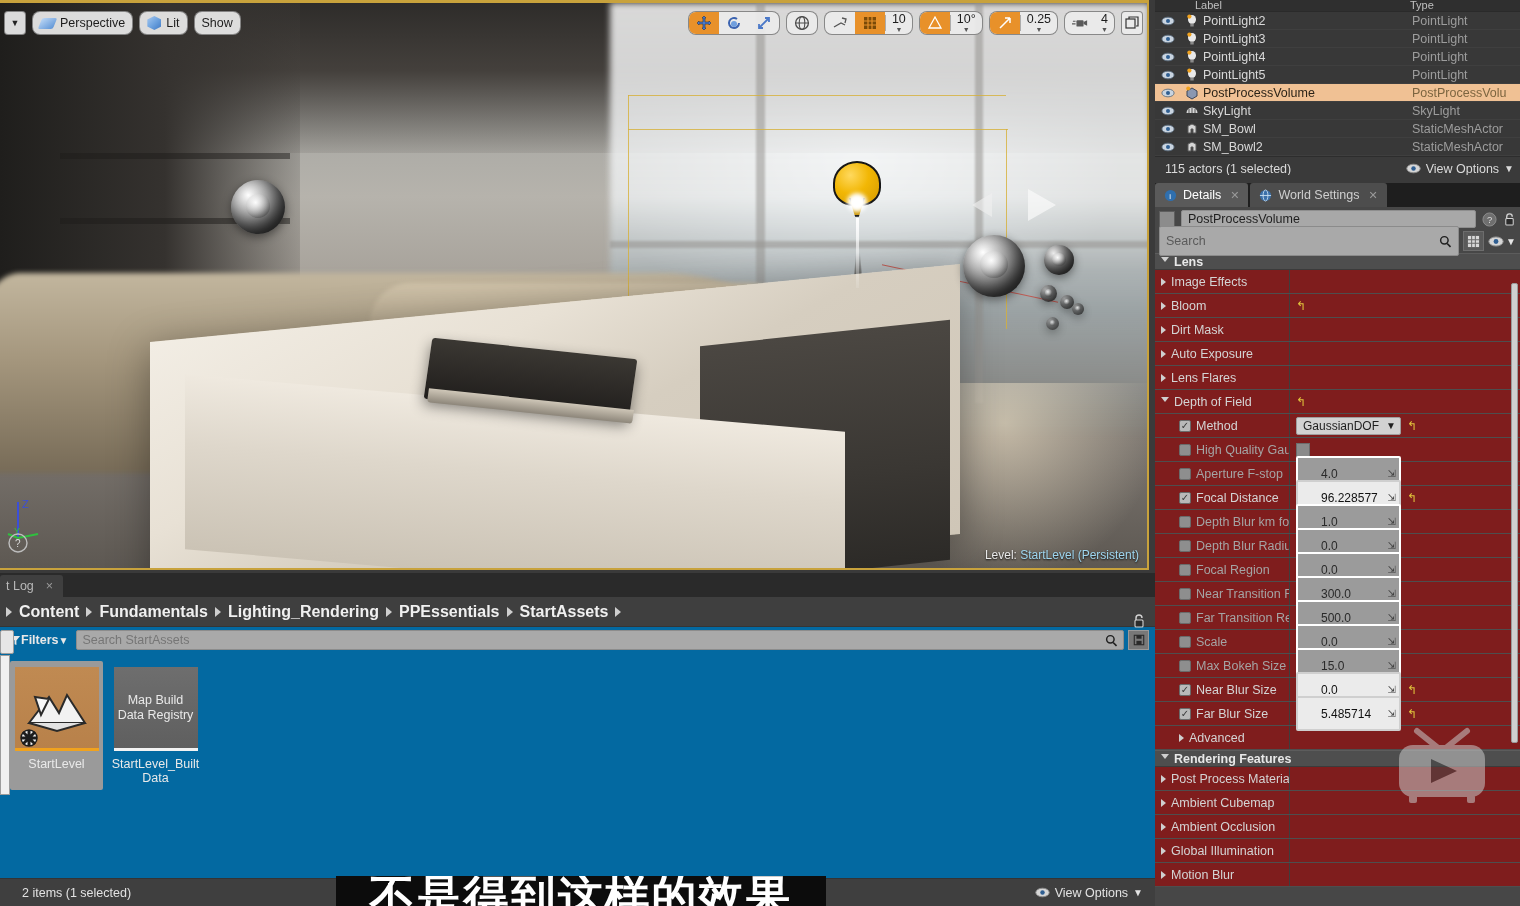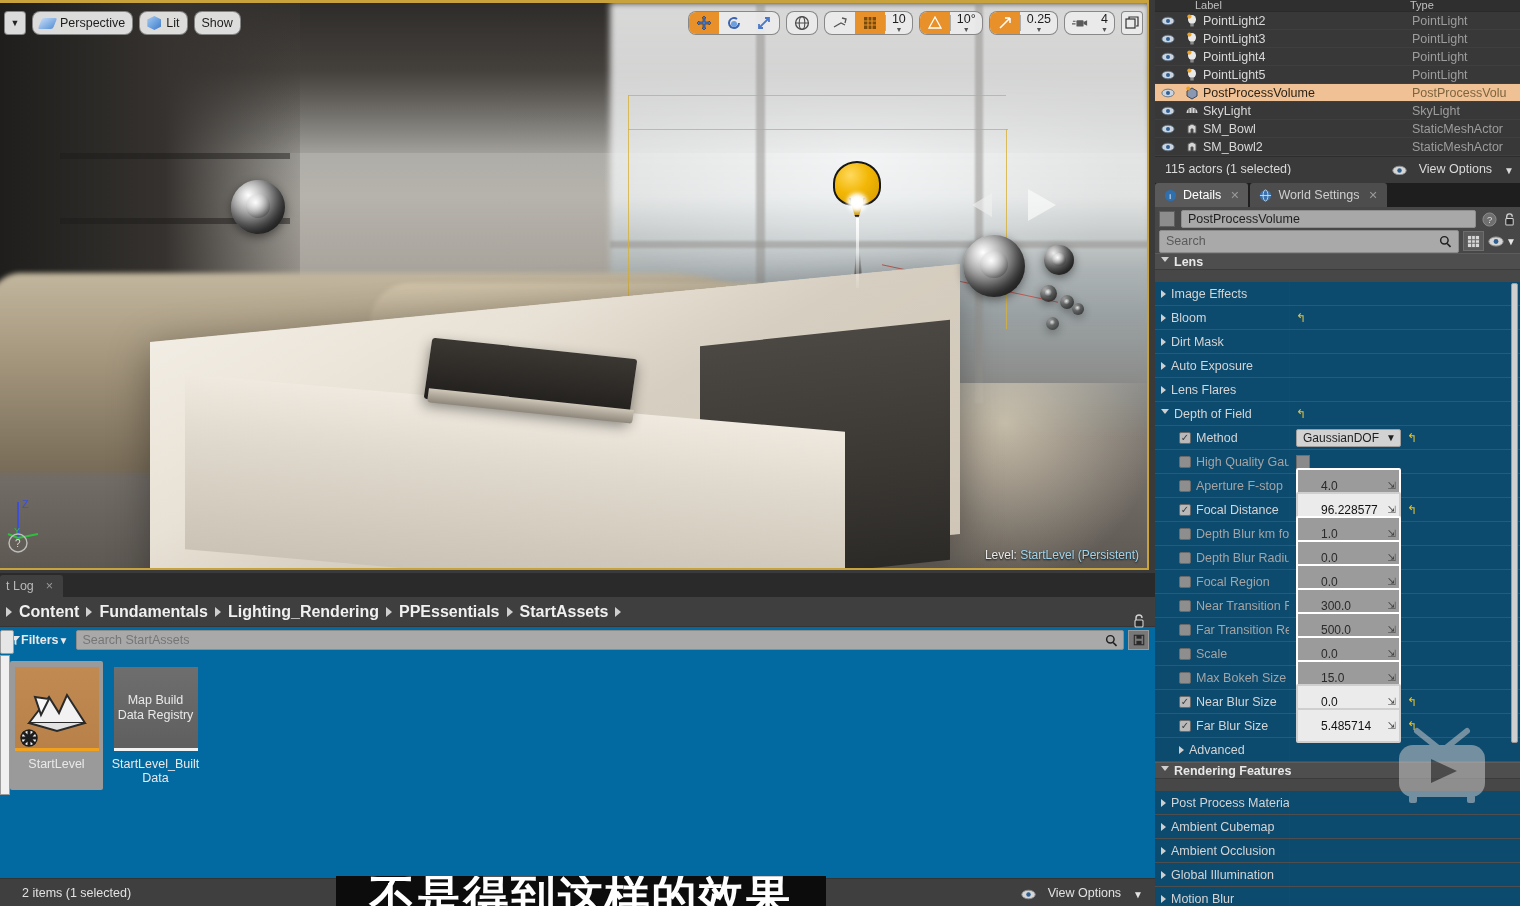--- a/index.html
+++ b/index.html
@@ -212,21 +212,21 @@
   .out-row.sel .otype { color:#7c6540; }
   .out-eye { width:26px; display:flex; justify-content:center; align-items:center; }
   .out-icon { width:22px; display:flex; justify-content:center; align-items:center; }
   .oname { flex:1; }
   .otype { width:108px; color:#9d9d9d; overflow:hidden; white-space:nowrap; }
   .out-foot {
     height:24px; display:flex; align-items:center; justify-content:space-between;
     padding:0 6px 0 10px; font-size:12.5px; color:#dadada; background:#3a3a3a;
     border-top:1px solid #2d2d2d;
   }
-  .vopts { display:flex; align-items:flex-end; gap:12px; }
+  .vopts { display:flex; align-items:center; gap:5px; }
 
   
   #details {
     position:absolute; left:1155px; top:183px; width:365px; height:723px;
     background:#474747; overflow:hidden;
   }
   .tabstrip { display:flex; height:24px; background:#1e1e1e; }
   .tab {
     display:flex; align-items:center; gap:6px; padding:0 9px; height:24px;
     font-size:12.5px; color:#cfcfcf; background:#4d4d4d;
@@ -238,31 +238,31 @@
     height:22px; display:flex; align-items:center; gap:6px; padding:2px 4px 0 4px;
     background:#474747;
   }
   .namebox {
     flex:1; height:18px; background:#a8a8a8; color:#1f1f1f; font-size:12.5px;
     display:flex; align-items:center; padding:0 6px; border:1px solid #8e8e8e; border-radius:2px;
   }
   .mini-sq { width:16px; height:16px; background:#8c8c8c; border:1px solid #5e5e5e; }
   .searchrow { height:24px; display:flex; align-items:center; gap:4px; padding:2px 4px; }
   .searchbox {
-    flex:1; height:23px; background:#a9a9a9; border:1px solid #8b8b8b; border-radius:2px;
+    flex:1; height:30px; background:#a9a9a9; border:1px solid #8b8b8b; border-radius:2px;
     display:flex; align-items:center; padding:0 6px; color:#5b5b5b; font-size:12.5px;
     justify-content:space-between;
   }
   .sqbtn { width:21px; height:20px; background:#5a5a5a; border:1px solid #6d6d6d; display:flex; align-items:center; justify-content:center;}
   .cat-head {
     height:17px; display:flex; align-items:center; gap:5px; padding-left:6px;
     background:#4e4e4e; border-top:1px solid #5c5c5c; border-bottom:1px solid #3b3b3b;
     font-size:12.5px; font-weight:bold; color:#e8e8e8;
   }
-  .prop-area { background:#0c4a6e;margin-top:12px; }
+  .prop-area { background:#7f1d1d; }
   .prow { display:flex; align-items:center; height:24px; border-bottom:1px solid #4e4e4e; }
   .plabel {
     width:135px; display:flex; align-items:center; gap:5px; padding-left:6px;
     font-size:12.5px; color:#d4d4d4; overflow:hidden; white-space:nowrap;
     border-right:1px solid #3e3e3e; height:100%;
   }
   .plabel.sub { padding-left:24px; width:135px; }
   .plabel.dim { color:#a4a4a4; }
   .pval { flex:1; display:flex; align-items:center; gap:6px; padding-left:6px; height:100%; }
   .tri { width:0;height:0;border-left:5px solid #cfcfcf;border-top:4px solid transparent;border-bottom:4px solid transparent; }

